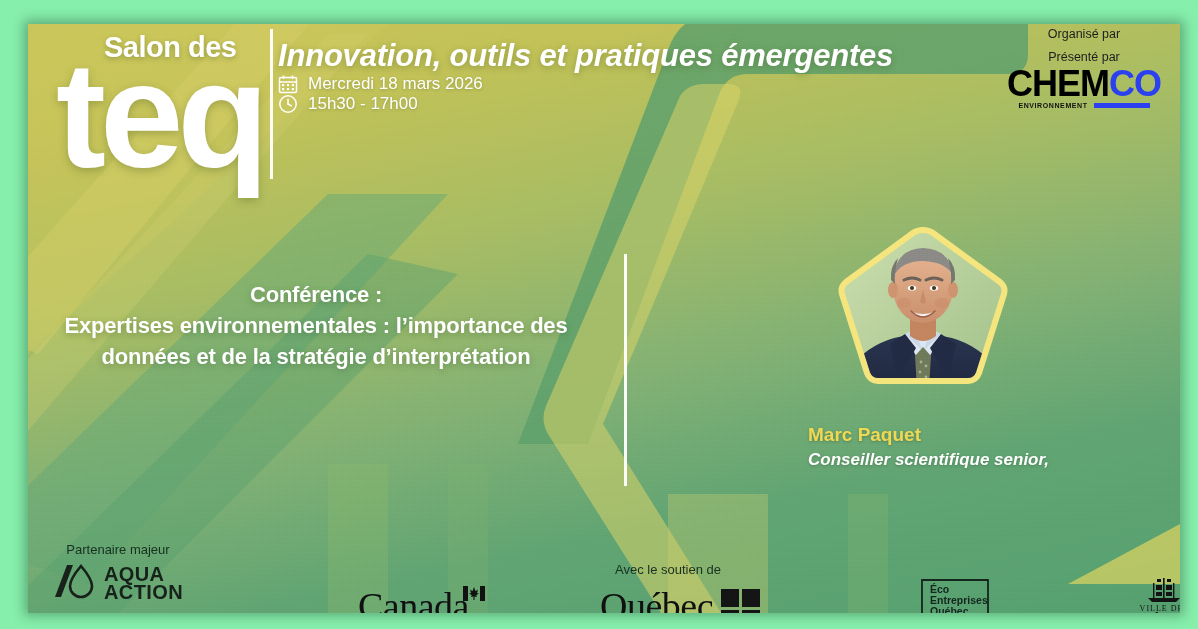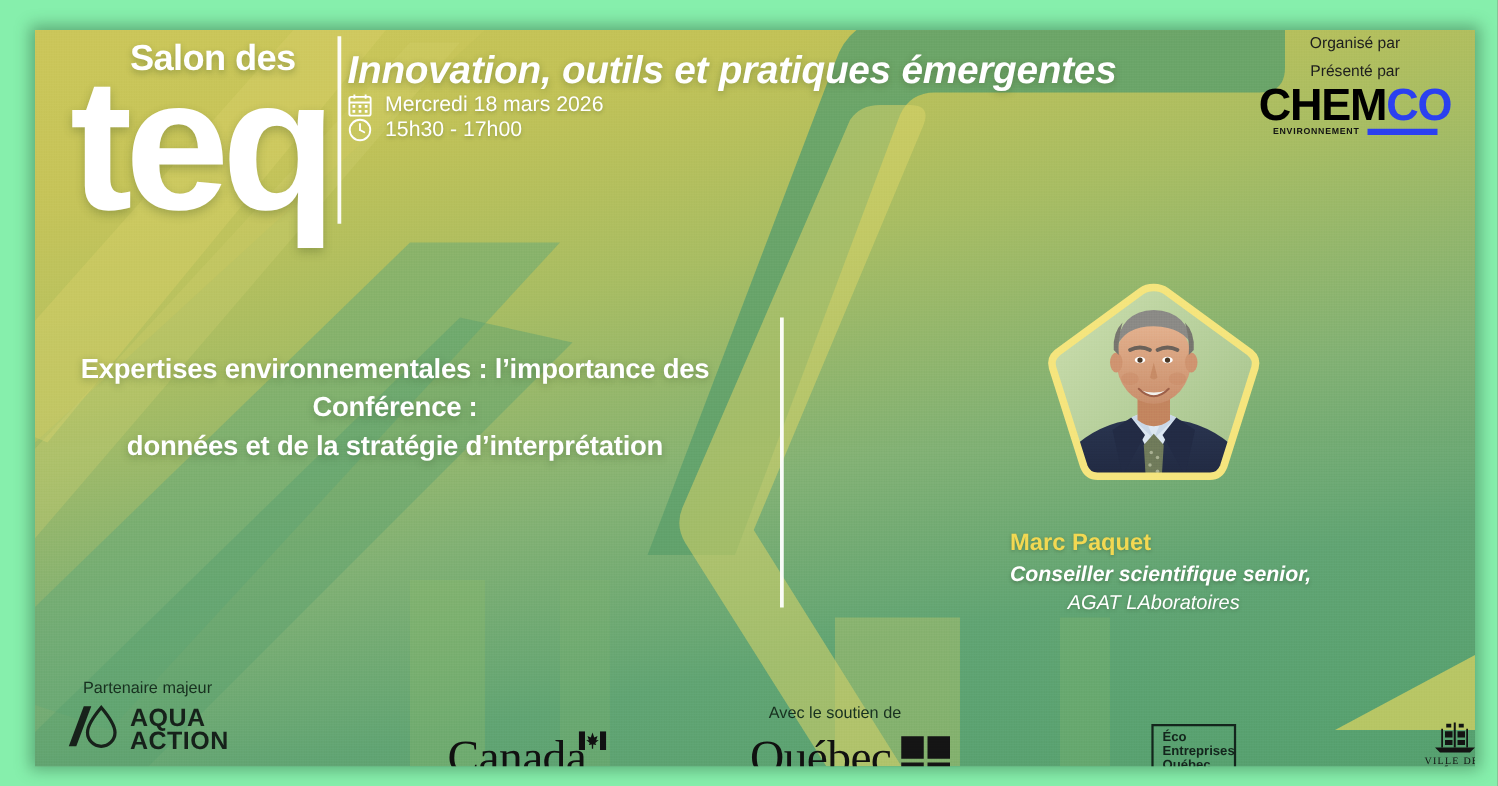--- a/index.html
+++ b/index.html
@@ -226,22 +226,22 @@
           <div class="chemco-main"><span class="a">CHEM</span><span class="b">CO</span></div>
           <div class="chemco-sub">
             <span class="t">ENVIRONNEMENT</span>
             <span class="bar"></span>
           </div>
         </div>
       </div>
     </div>
 
     <div class="conf-title">
+      <div>Conférence :</div>
       <div>Expertises environnementales : l’importance des</div>
-      <div>Conférence :</div>
       <div>données et de la stratégie d’interprétation</div>
     </div>
 
     <div class="mid-divider"></div>
 
     <div class="speaker">
       <div class="photo-wrap">
         <svg width="190" height="190" viewBox="0 0 190 190">
           <defs>
             <clipPath id="pentaClip">
@@ -313,21 +313,20 @@
             <path d="M77 114 L62 124 L70 160 L88 128 Z" fill="#222b44"></path>
             <path d="M113 114 L128 124 L120 160 L102 128 Z" fill="#222b44"></path>
           </g>
 
           <path d="M95 10 Q101 10 105 13 L172 62 Q178 67 176 74 L151 153 Q148 161 140 161 L50 161 Q42 161 39 153 L14 74 Q12 67 18 62 L85 13 Q89 10 95 10 Z" fill="none" stroke="#f5e57d" stroke-width="6" stroke-linejoin="round"></path>
         </svg>
       </div>
 
       <div class="spk-name">Marc Paquet</div>
       <div class="spk-role">Conseiller scientifique senior,</div>
-      <div class="spk-org">AGAT LAboratoires</div>
     </div>
 
     <div class="f-major">
       <div class="foot-label">Partenaire majeur</div>
       <div class="aqua">
         <span>
           <svg width="44" height="36" viewBox="0 0 44 36">
             <path d="M14 2 L20 2 L8 34 L2 34 Z" fill="#17211a"></path>
             <path d="M28 3 Q39 16 39 23 A11 11 0 0 1 17 23 Q17 16 28 3 Z" fill="none" stroke="#17211a" stroke-width="2.6"></path>
           </svg>

